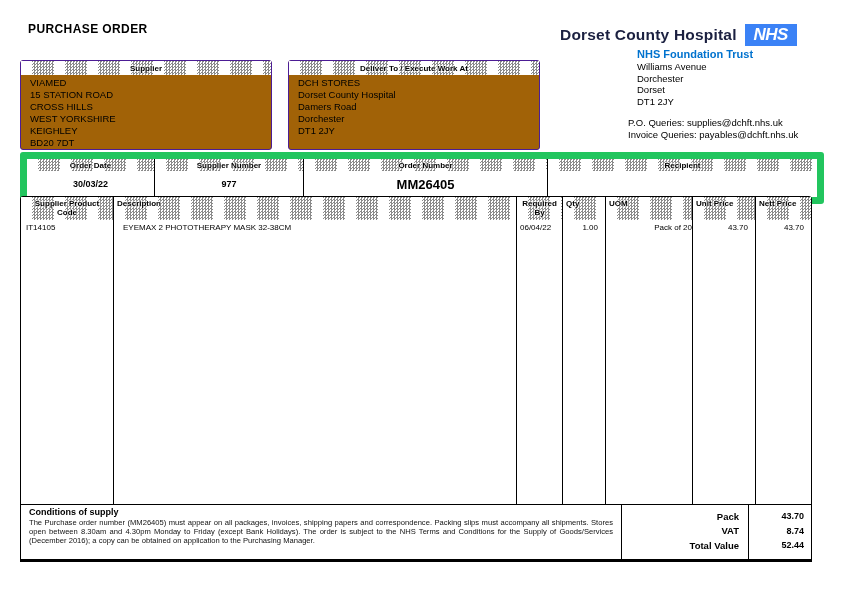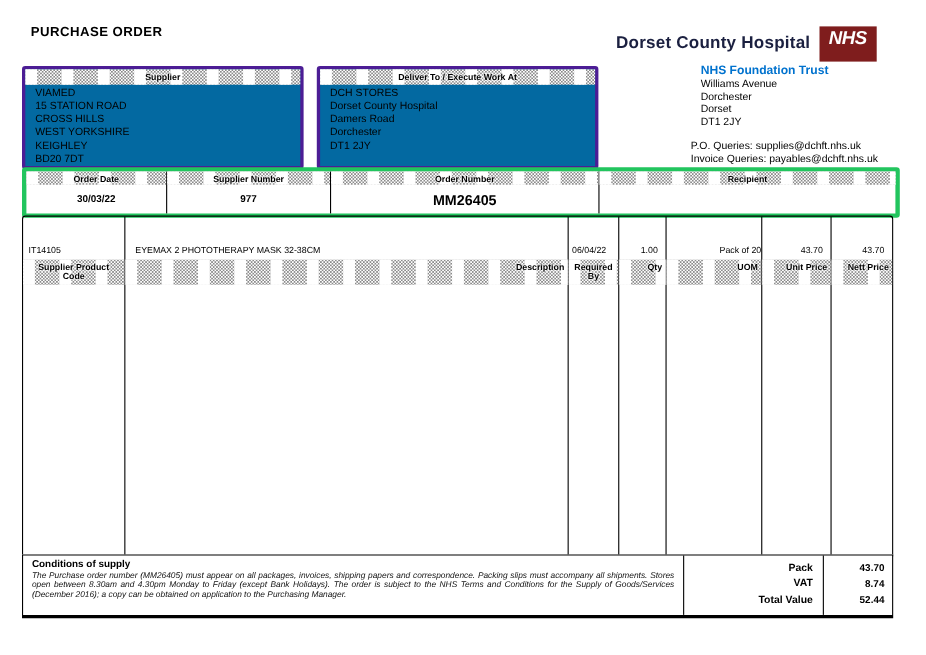--- a/index.html
+++ b/index.html
@@ -19,62 +19,62 @@
     padding:0 3px;
   }
 
   .page-title { position:absolute; left:28px; top:22px; margin:0;
                 font-size:12px; font-weight:bold; letter-spacing:.4px; }
 
   
   .brand { position:absolute; left:560px; top:24px; width:266px; }
   .brand-row { display:flex; align-items:center; }
   .hosp-name { font-size:15.5px; font-weight:bold; color:#1b2040; letter-spacing:.2px; white-space:nowrap; }
-  .nhs-logo { display:inline-block; width:52px; height:32px; margin-left:8px;
-              background:#7f1d1d; color:#fff; font-style:italic; font-weight:bold;
+  .nhs-logo { display:inline-block; width:52px; height:22px; margin-left:8px;
+              background:#3b82f6; color:#fff; font-style:italic; font-weight:bold;
               font-size:17px; line-height:22px; text-align:center; letter-spacing:-.5px; }
   .trust { margin:2px 0 0 77px; color:#0072CE; font-weight:bold; font-size:11px; }
   .addr { margin:1px 0 0 77px; font-size:9.5px; line-height:11.5px; }
   .queries { margin:10px 0 0 68px; font-size:9.5px; line-height:11.5px; }
 
   
-  .box { position:absolute; border:3px solid #4c1d95; border-radius:3px; background:#0369a1; }
+  .box { position:absolute; border:1px solid #4c1d95; border-radius:3px; background:#a16207; }
   .supplier-box { left:20px; top:60px; width:250px; height:88px; }
   .deliver-box  { left:288px; top:60px; width:250px; height:88px; }
   .box-head { height:14px; display:flex; align-items:center; justify-content:center; }
   .box-body { padding:2px 0 0 9px; font-size:9.5px; line-height:12px; }
 
   
   .order-info { position:absolute; left:20px; top:152px; width:790px; height:38px;
-                border:4px solid #22c55e; border-radius:3px; display:flex; }
+                border:7px solid #22c55e; border-radius:3px; display:flex; }
   .oi-cell { position:relative; border-right:1px solid #000; display:flex; flex-direction:column; }
   .oi-cell:last-child { border-right:none; }
   .oi-head { height:12px; display:flex; align-items:center; justify-content:center; }
   .oi-val { flex:1; display:flex; align-items:center; justify-content:center; font-size:9px;font-weight:bold; }
   .oi-val.big { font-size:13px; font-weight:bold; }
 
   
   .items { position:absolute; left:20px; top:196px; width:790px; height:308px;
            border:1px solid #000; border-top-left-radius:3px; border-top-right-radius:3px;
            display:flex; }
   .col { position:relative; border-right:1px solid #000; }
   .col:last-child { border-right:none; }
-  .col-head { height:23px; display:flex; align-items:flex-start; justify-content:flex-end; padding-top:2px; box-sizing:border-box;margin-top:39px; }
+  .col-head { height:23px; display:flex; align-items:flex-start; justify-content:flex-start; padding-top:2px; box-sizing:border-box; }
   .col-head .hatch-label { text-align:center; }
   .cell { position:absolute; top:26px; left:0; right:0; font-size:8px; }
   .al { text-align:left; padding-left:5px; }
   .ac { text-align:right; }
   .ar { text-align:right; padding-right:7px; }
 
   
   .bottom { position:absolute; left:20px; top:504px; width:790px; height:54px;
             border:1px solid #000; border-bottom:3px solid #000; display:flex; background:#fff; }
   .conditions { width:601px; border-right:1px solid #000; box-sizing:border-box; padding:2px 8px 0 8px; }
   .cond-title { font-size:9px; font-weight:bold; }
-  .cond-text { font-size:7.6px; line-height:9.2px; color:#111; margin-top:1px; text-align:justify;font-style:italic; }
+  .cond-text { font-size:7.6px; line-height:9.2px; color:#111; margin-top:1px; text-align:justify; }
   .totals { position:relative; flex:1; padding-top:4px; }
   .totals-divider { position:absolute; left:126px; top:0; bottom:0; width:0; border-left:1px solid #000; }
   .tot-row { display:flex; height:14.5px; align-items:center; }
   .tot-label { width:126px; text-align:right; font-weight:bold; font-size:9.5px; padding-right:9px; box-sizing:border-box; }
   .tot-value { flex:1; text-align:right; font-weight:bold; font-size:9px; padding-right:7px; }
 </style>
 </head>
 <body>
 
 <div class="page">

